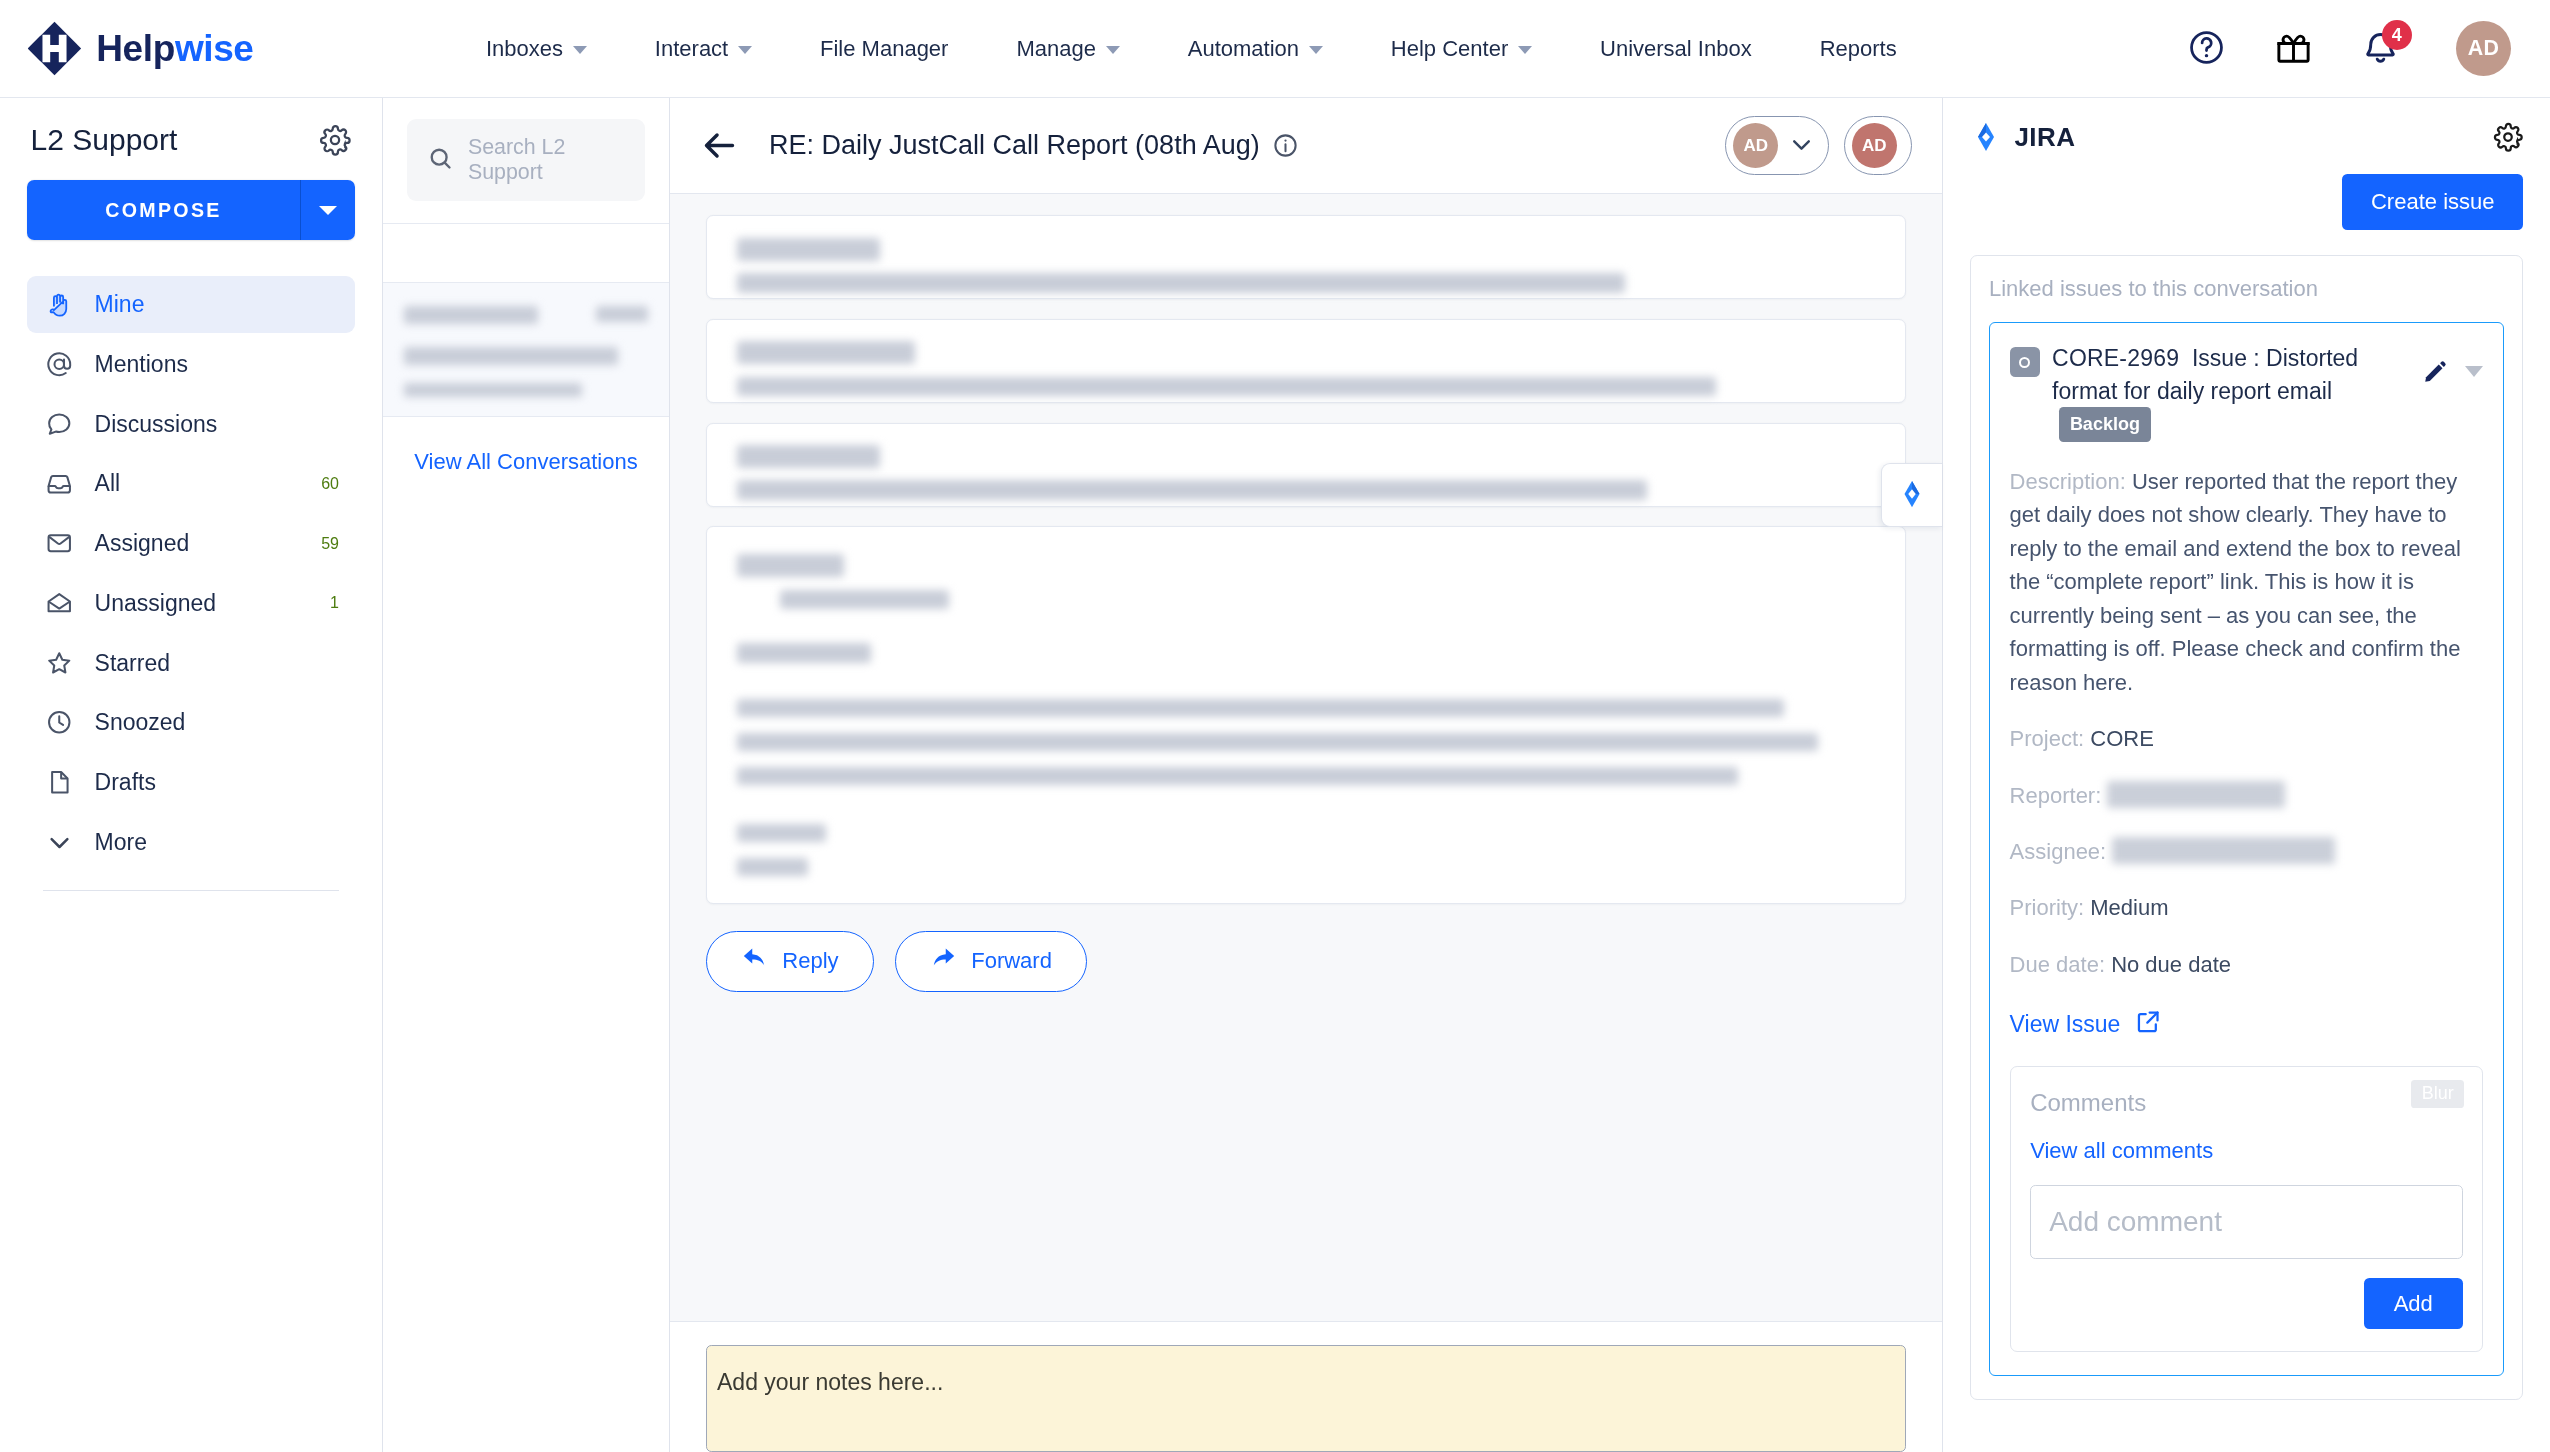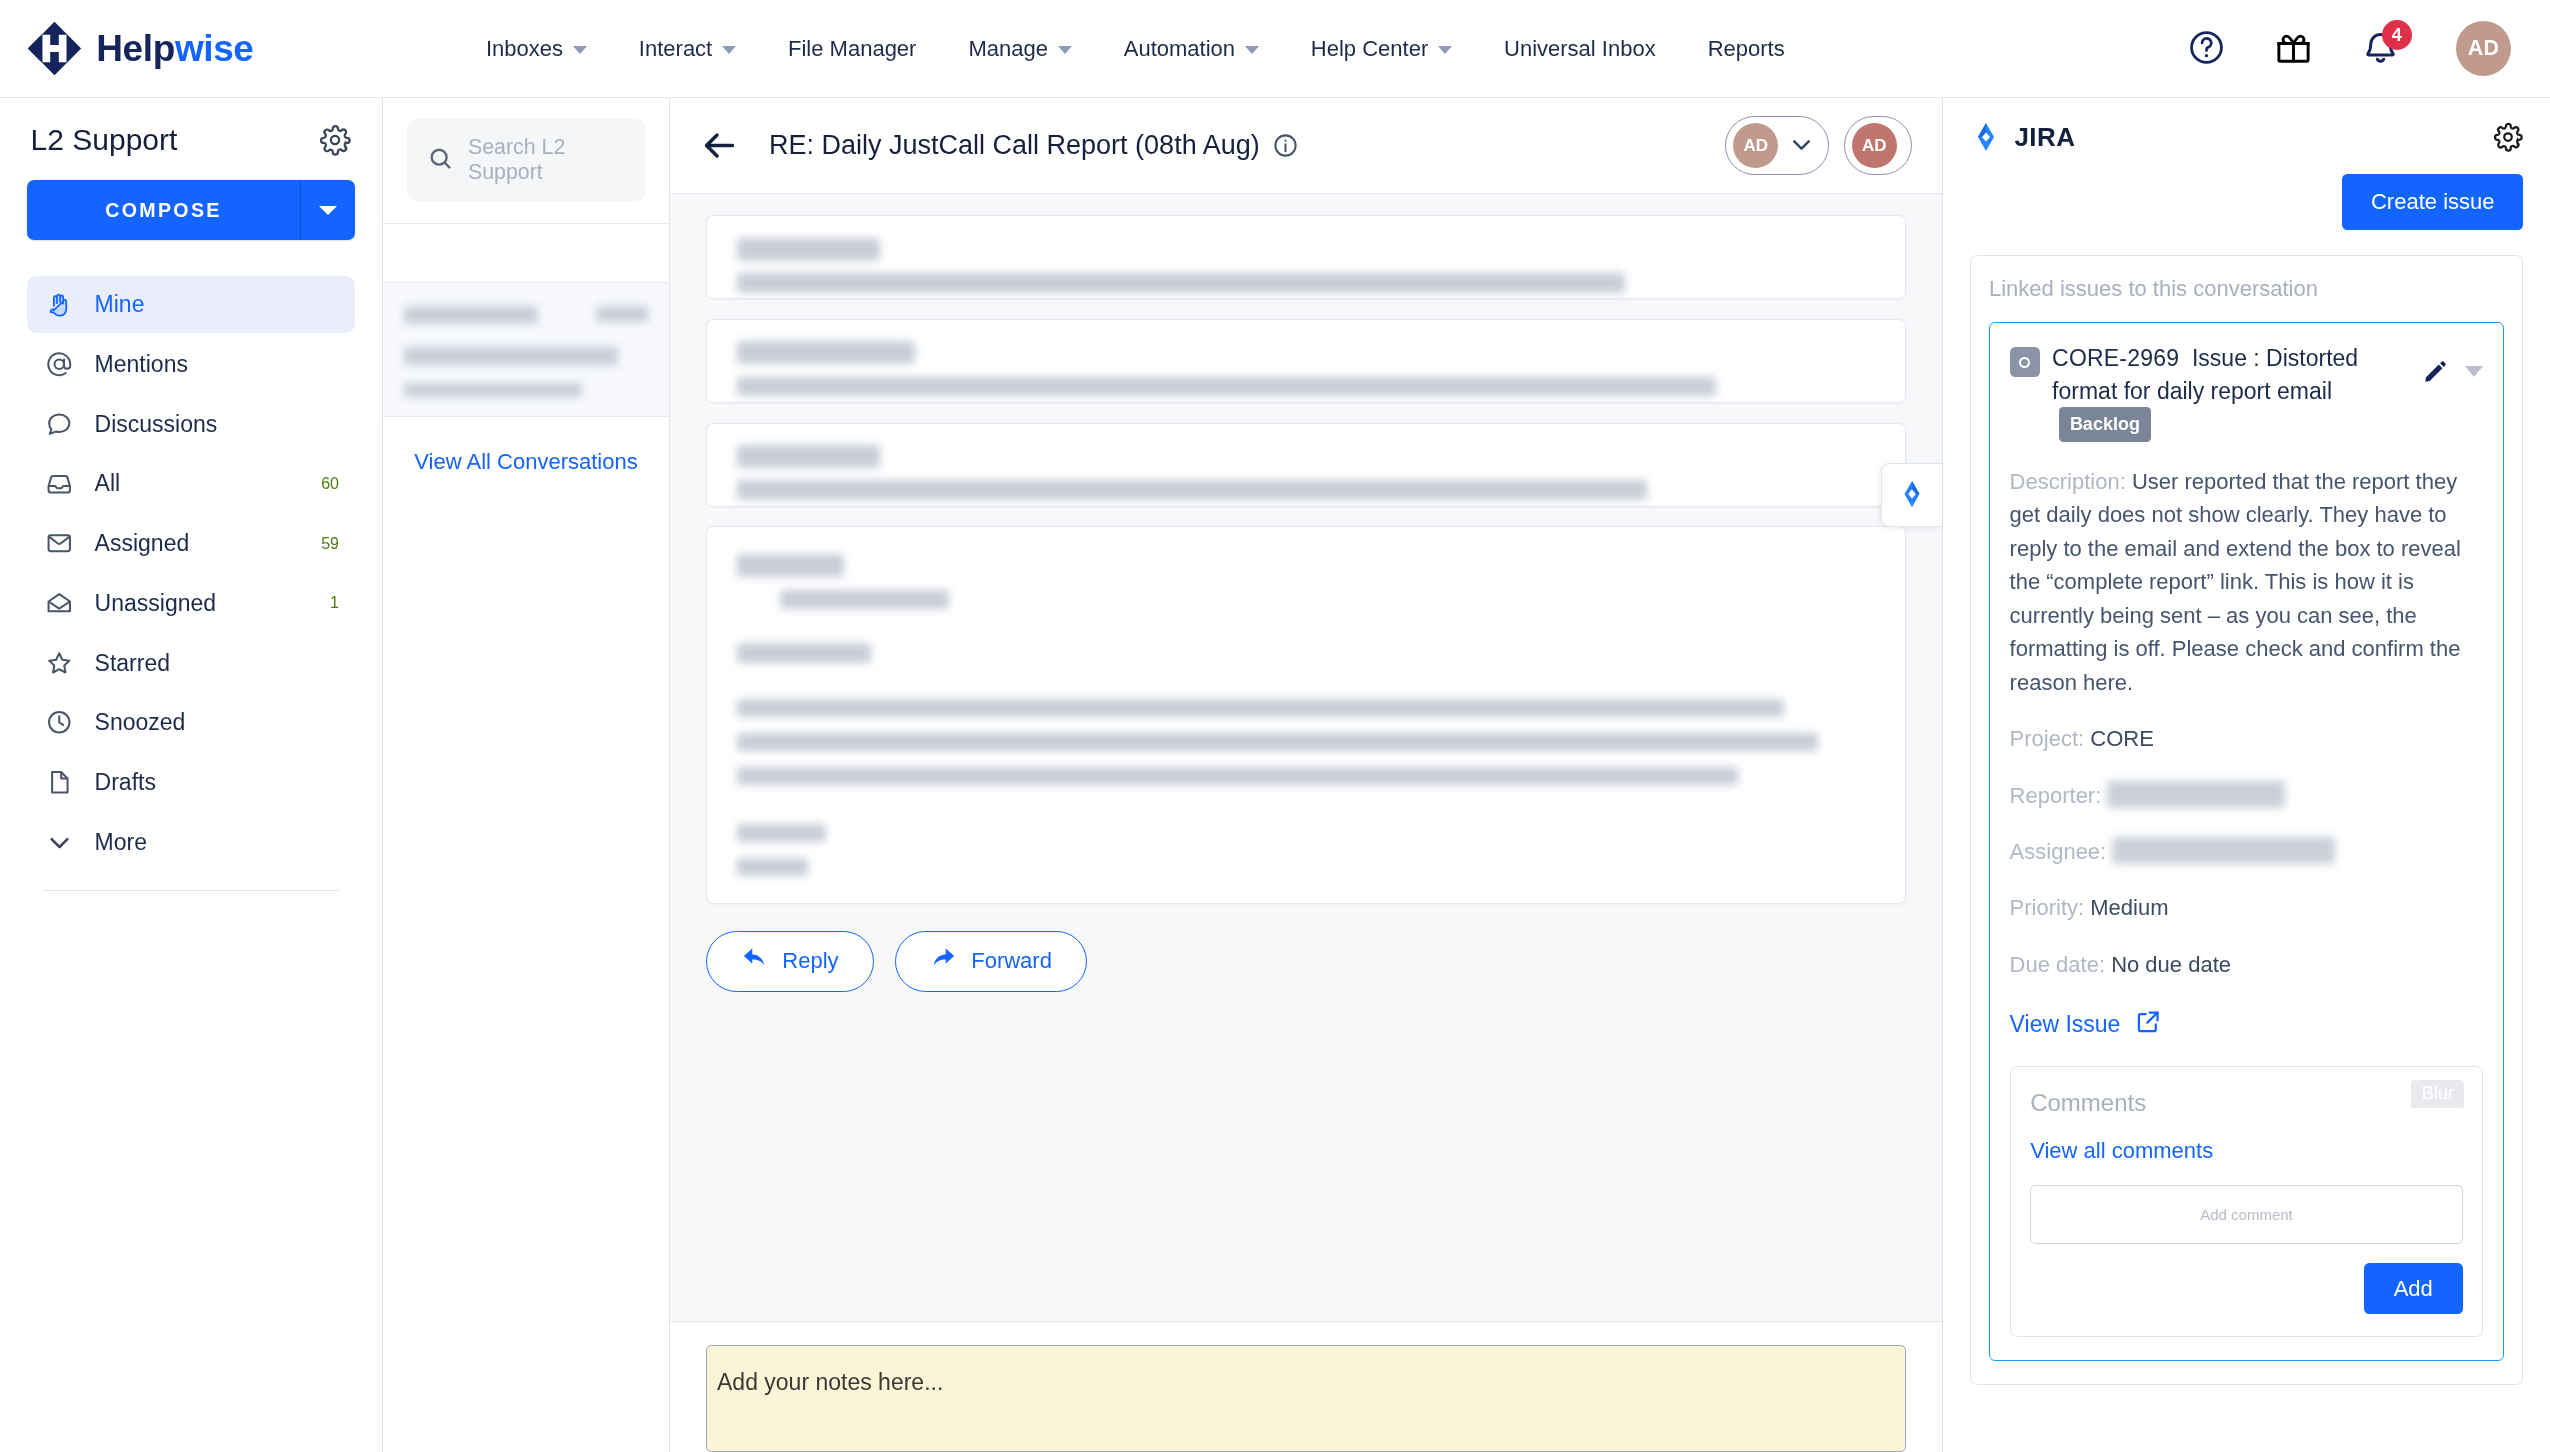--- a/index.html
+++ b/index.html
@@ -19,21 +19,21 @@
     border-bottom: 0.9px solid #e3e7ef;
     display: flex; align-items: center;
     padding: 0 39px 0 27px;
   }
   .brand { display: flex; align-items: center; gap: 14.3px; width: 356px; }
   .brand-mark { width: 55px; height: 55px; flex: 0 0 55px; }
   .brand-name { font-size: 37px; font-weight: bold; letter-spacing: -0.4px; }
   .brand-name .b1 { color: #16245c; }
   .brand-name .b2 { color: #1464ff; }
 
-  .mainnav { display: flex; align-items: center; gap: 0; margin-left: 77px; }
+  .mainnav { display: flex; align-items: center; gap: 16px; margin-left: 77px; }
   .navitem {
     display: flex; align-items: center; gap: 9.8px;
     font-size: 22px; color: #1d2b4a;
     padding: 9px 26px; cursor: pointer; white-space: nowrap;
   }
   .caret-down {
     width: 0; height: 0;
     border-left: 7.1px solid transparent;
     border-right: 7.1px solid transparent;
     border-top: 8px solid #8d9ab5;
@@ -239,22 +239,22 @@
   .comments-label { font-size: 24px; color: #a8b0c0; }
   .blur-tag {
     position: absolute; top: 12.5px; right: 18px;
     background: #e8eaee; color: #fff; font-size: 18px;
     padding: 3.6px 10.7px; border-radius: 3.6px; filter: blur(0.4px);
   }
   .viewcomments { margin-top: 21.4px; color: #1464ff; font-size: 22px; cursor: pointer; }
   .add-comment {
     margin-top: 21.4px; width: 100%;
     border: 0.9px solid #cfd5df; border-radius: 5.3px;
-    padding: 19.6px 18px; font-size: 15px; font-family: inherit;
-    color: #0f766e; background: #fff; outline: none; text-align: center;
+    padding: 19.6px 18px; font-size: 28px; font-family: inherit;
+    color: #0f766e; background: #fff; outline: none;
   }
   .add-comment::placeholder { color: #b5bcc8; }
   .add-btn {
     margin: 19.6px 0 0 auto; display: block;
     background: #1464ff; color: #fff; border: none; border-radius: 5.3px;
     font-size: 22px; font-family: inherit; padding: 12.5px 30px; cursor: pointer;
   }
 </style>
 </head>
 <body>

